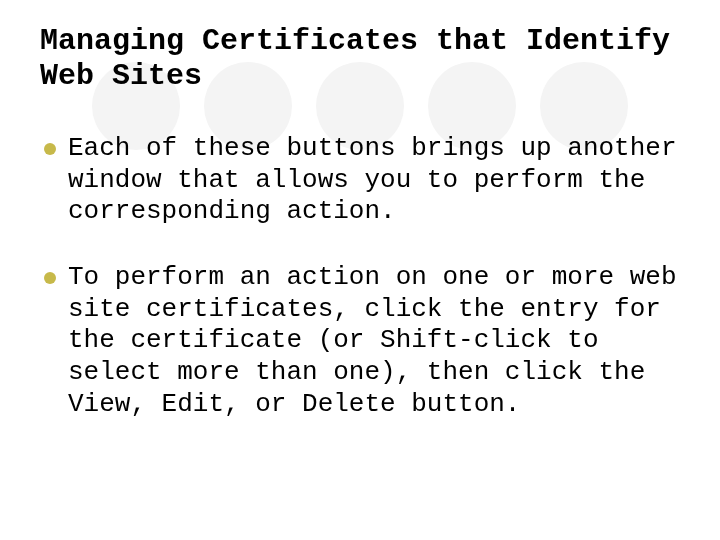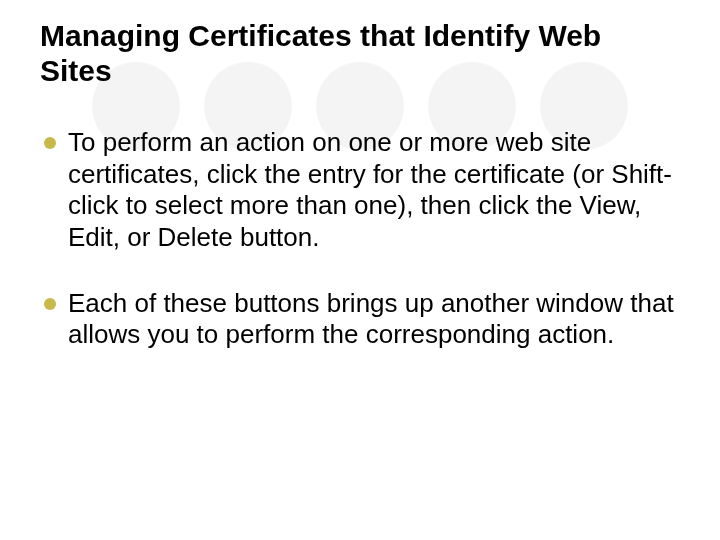--- a/index.html
+++ b/index.html
@@ -30,22 +30,23 @@
   }
   .c1 { left: 92px;  top: 62px; }
   .c2 { left: 204px; top: 62px; }
   .c3 { left: 316px; top: 62px; }
   .c4 { left: 428px; top: 62px; }
   .c5 { left: 540px; top: 62px; }
 
   .content {
     position: relative;
     z-index: 1;
-    padding: 18px 40px 0 40px;
+    padding: 24px 40px 0 40px;
     box-sizing: border-box;
+    font-family: Liberation Mono, monospace;
   }
   .title {
     font-size: 30px;
     font-weight: bold;
     line-height: 1.18;
     margin: 0 0 38px 0;
     letter-spacing: 0px;
   }
   .bullets {
     list-style: none;
@@ -78,20 +79,20 @@
   <div class="circle c3"></div>
   <div class="circle c4"></div>
   <div class="circle c5"></div>
 </div>
 
 <div class="content">
   <h1 class="title">Managing Certificates that Identify Web Sites</h1>
   <ul class="bullets">
     <li>
       <span class="dot"></span>
-      <span>To perform an action on one or more web site certificates, click the entry for the certificate (or Shift-click to select more than one), then click the View, Edit, or Delete button.</span>
+      <span>Each of these buttons brings up another window that allows you to perform the corresponding action.</span>
     </li>
     <li>
       <span class="dot"></span>
-      <span>Each of these buttons brings up another window that allows you to perform the corresponding action.</span>
+      <span>To perform an action on one or more web site certificates, click the entry for the certificate (or Shift-click to select more than one), then click the View, Edit, or Delete button.</span>
     </li>
   </ul>
 </div>
 
 </body></html>

